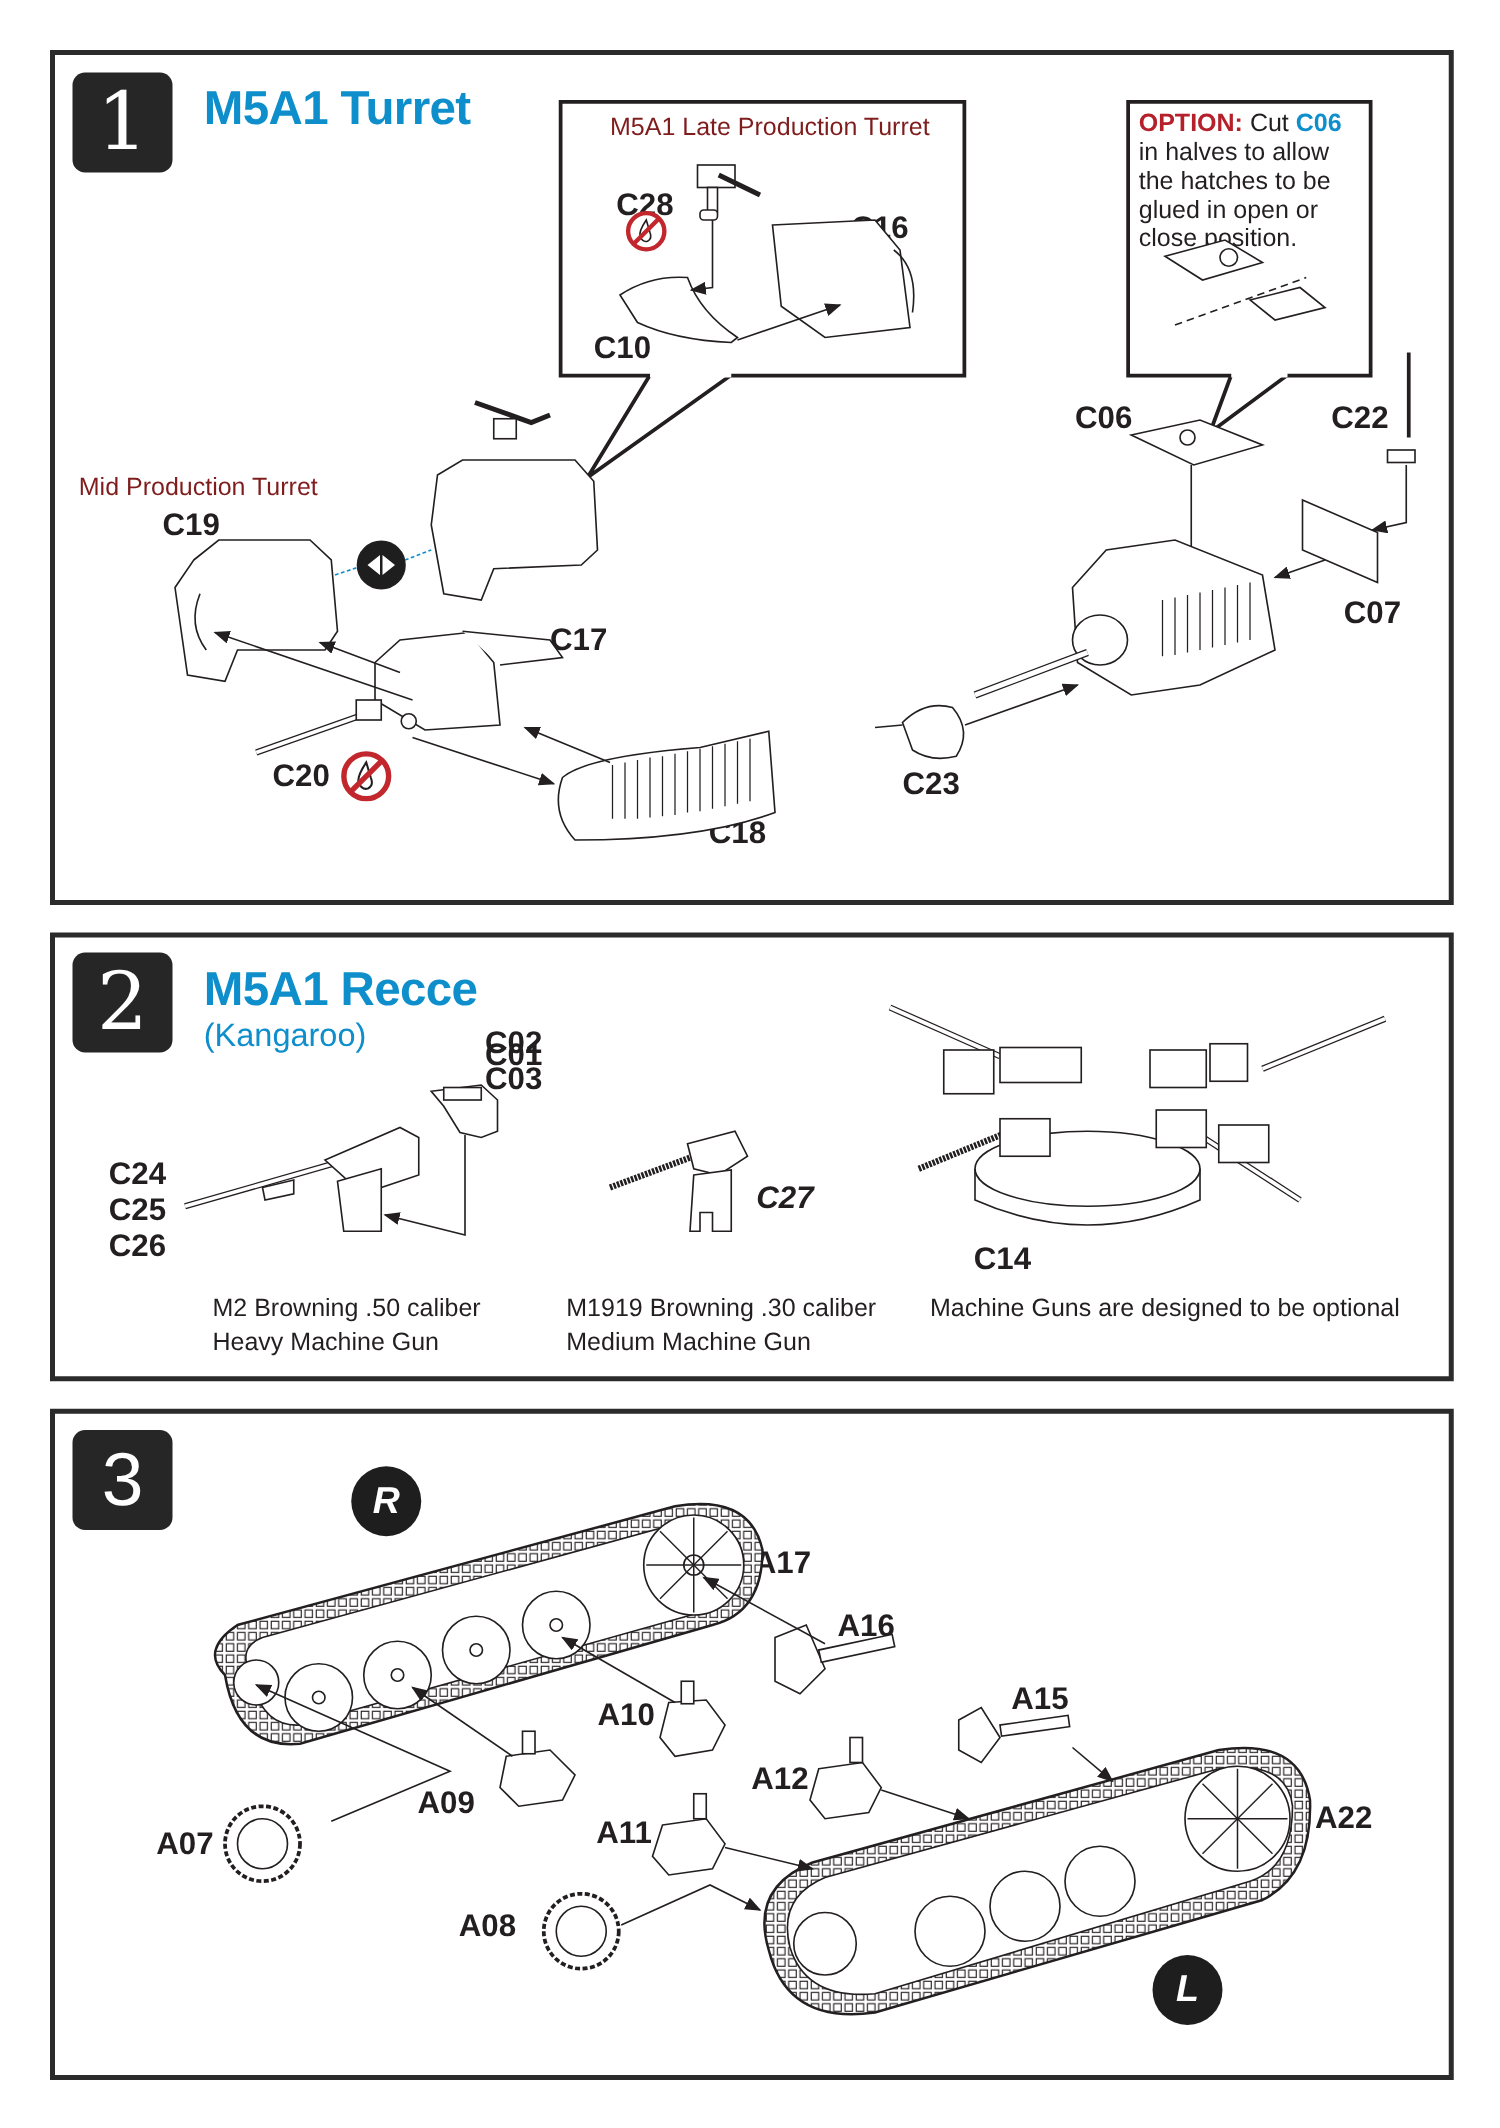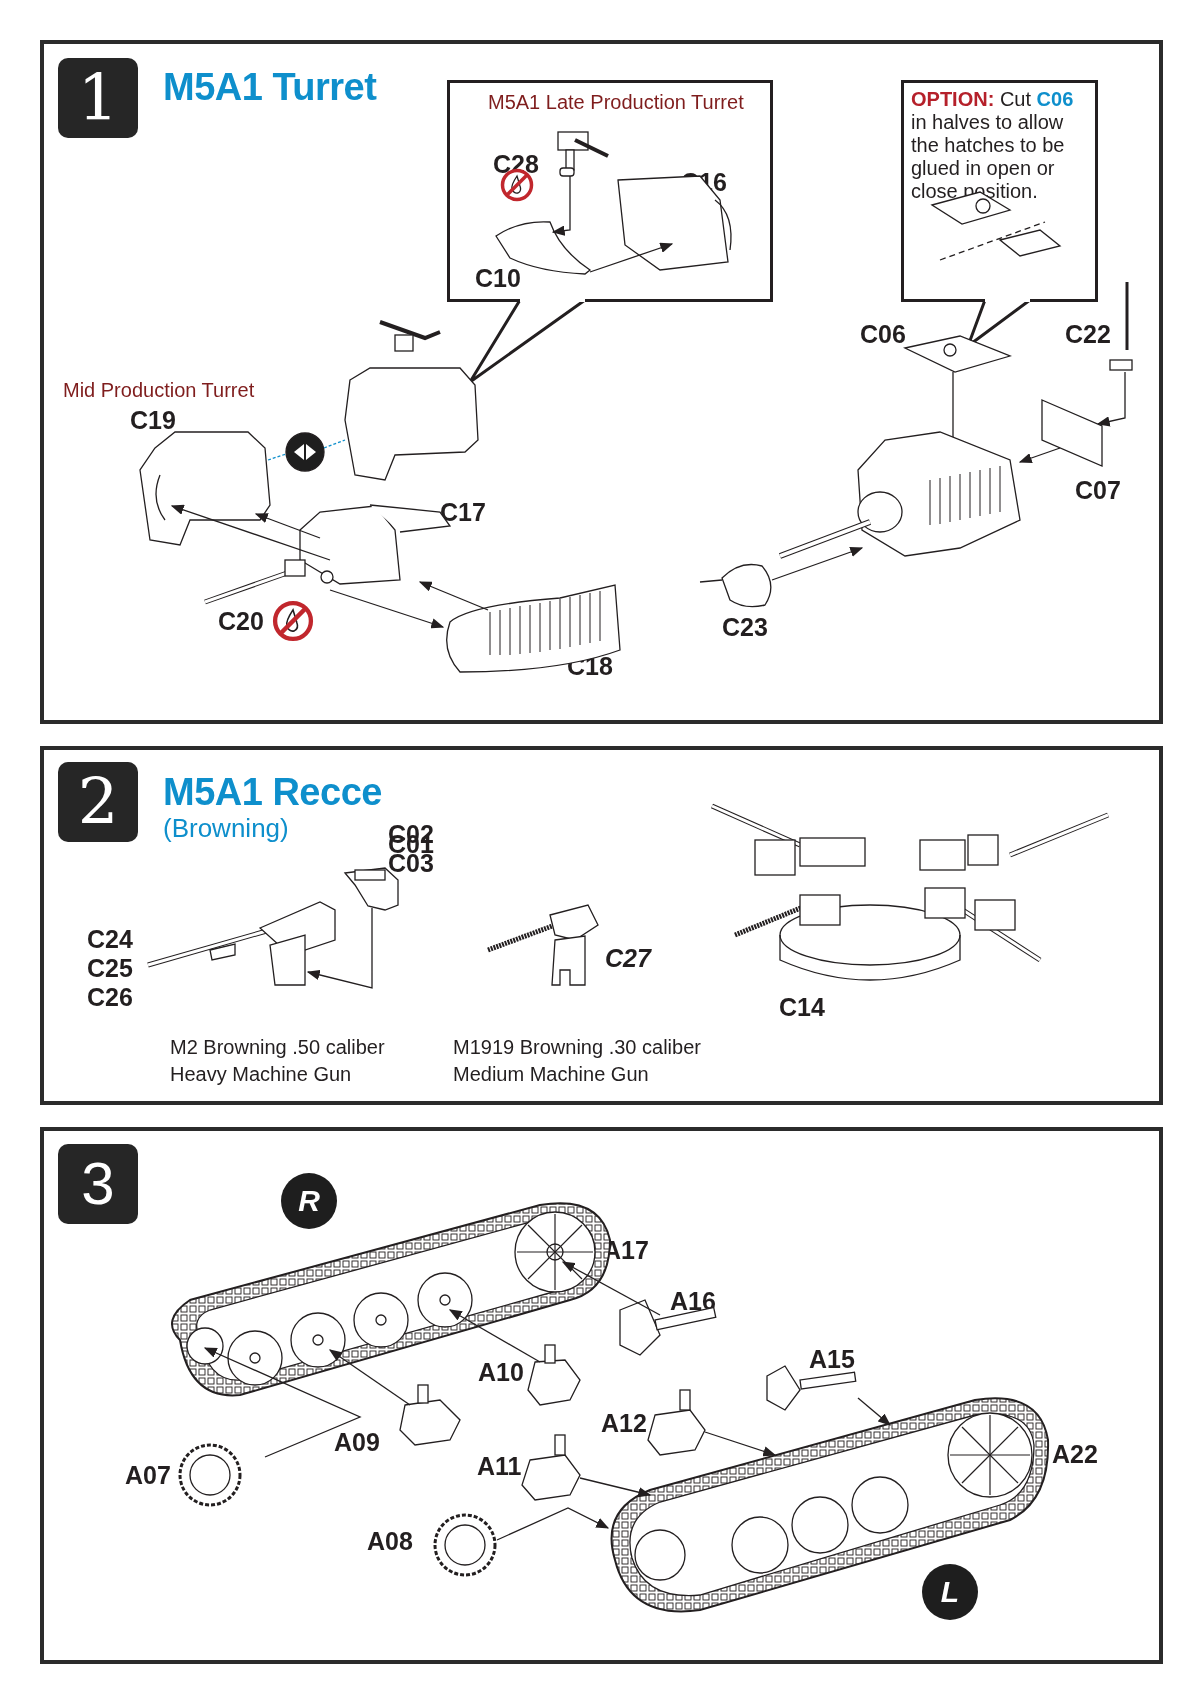--- a/index.html
+++ b/index.html
@@ -161,40 +161,41 @@
 </svg>
 <svg class="nodrip" width="42" height="42" viewBox="0 0 34 34" style="left:272px;top:600px;">
   <circle cx="17" cy="17" r="14.5" fill="#fff" stroke="#c1272d" stroke-width="3.5"></circle>
   <path d="M17,8 Q11,17 12,21 Q14,26 18,25 Q22,23 20,18 Z" fill="none" stroke="#231f20" stroke-width="1.3"></path>
   <line x1="7" y1="27" x2="27" y2="7" stroke="#c1272d" stroke-width="3.5"></line>
 </svg>
 
 <div class="panel" style="left:40px;top:746px;width:1123px;height:359px;"></div>
 <div class="badge" style="left:58px;top:762px;">2</div>
 <div class="title" style="left:163px;top:771px;">M5A1 Recce</div>
-<div class="subtitle" style="left:163px;top:813px;">(Browning)</div>
+<div class="subtitle" style="left:163px;top:813px;">(Kangaroo)</div>
 
 <div class="plabel" style="left:388px;top:791px;margin-top:39px;">C01</div>
 <div class="plabel" style="left:388px;top:820px;">C02</div>
 <div class="plabel" style="left:388px;top:849px;">C03</div>
 <div class="plabel" style="left:87px;top:925px;">C24</div>
 <div class="plabel" style="left:87px;top:954px;">C25</div>
 <div class="plabel" style="left:87px;top:983px;">C26</div>
 <div class="plabel" style="left:605px;top:944px;font-style:italic;">C27</div>
 <div class="plabel" style="left:779px;top:993px;">C14</div>
 
 <div class="caption" style="left:170px;top:1034px;">
   <div>M2 Browning .50 caliber</div>
   <div>Heavy Machine Gun</div>
 </div>
 <div class="caption" style="left:453px;top:1034px;">
   <div>M1919 Browning .30 caliber</div>
   <div>Medium Machine Gun</div>
 </div>
 <div class="caption" style="left:744px;top:1034px;">
+  <div>Machine Guns are designed to be optional</div>
 </div>
 
 <svg width="1200" height="1110" style="pointer-events:none;">
   <g fill="#fff" stroke="#231f20" stroke-width="1.3">
 
     <path d="M345,873 L385,868 L398,880 L398,905 L385,910 L368,906 L355,885 Z"></path>
     <rect x="355" y="870" width="30" height="10"></rect>
     <polyline points="372,908 372,988 308,972" fill="none" marker-end="url(#ah2)"></polyline>
 
     <line x1="148" y1="965" x2="270" y2="930" stroke-width="5"></line>

